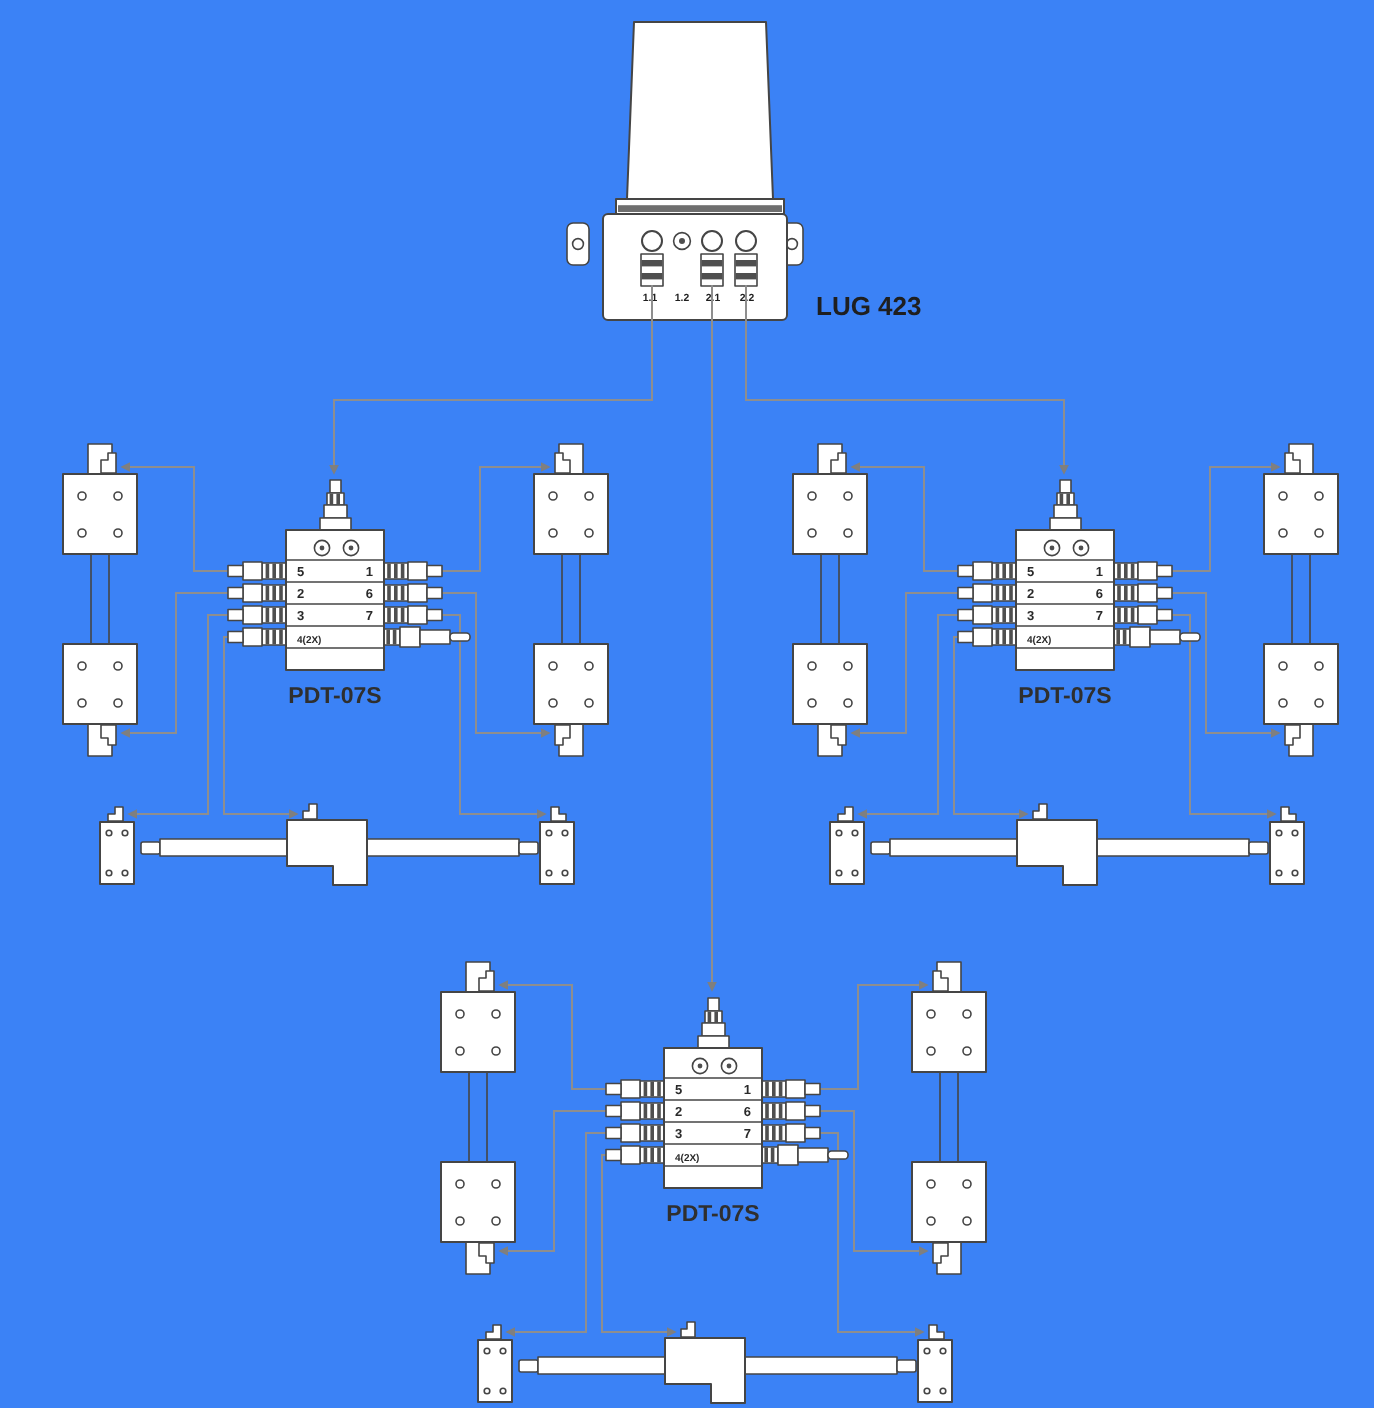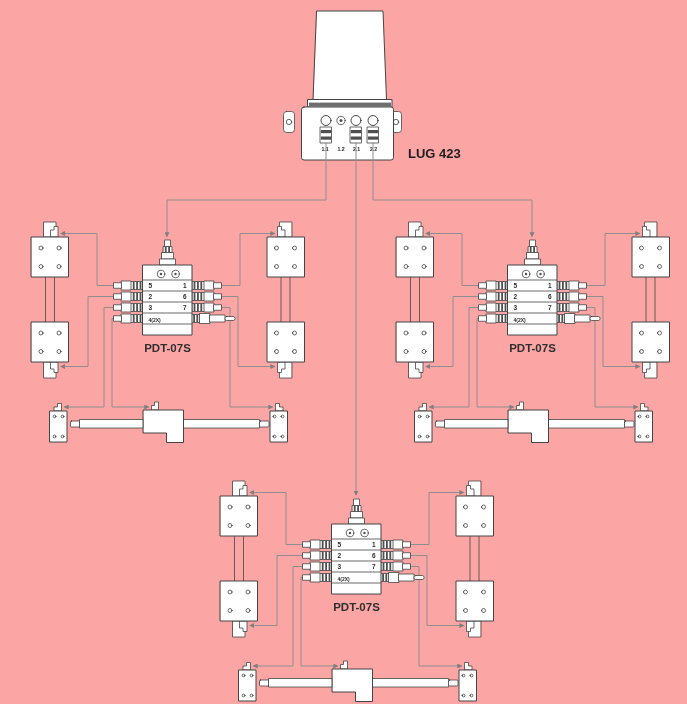--- a/index.html
+++ b/index.html
@@ -1,16 +1,16 @@
 <!DOCTYPE html>
 <html><head>
 <meta charset="utf-8">
 <style>
   html,body{margin:0;padding:0;background:#ffffff;}
-  .stage{width:687px;height:704px;background:#fca5a5;position:relative;font-family:"Liberation Sans",sans-serif;}
+  .stage{width:687px;height:704px;background:#3b82f6;position:relative;font-family:"Liberation Sans",sans-serif;}
   svg{display:block;}
   .outline{fill:#ffffff;stroke:#454545;stroke-width:1;stroke-linejoin:round;stroke-linecap:square;}
   .thin{stroke-width:0.8;}
   .pipe{fill:none;stroke:#8e8e8e;stroke-width:1;}
   .knurl{fill:#4f4f4f;stroke:none;}
   .band{fill:#6e6e6e;stroke:none;}
   .num{font:600 6.5px "Liberation Sans",sans-serif;fill:#2a2a2a;}
   .numsm{font:600 5px "Liberation Sans",sans-serif;fill:#2a2a2a;}
   .portlbl{font:700 5.2px "Liberation Sans",sans-serif;fill:#1f1f1f;text-anchor:middle;}
   .model{font:600 11.5px "Liberation Sans",sans-serif;fill:#2f2f2f;text-anchor:middle;}

